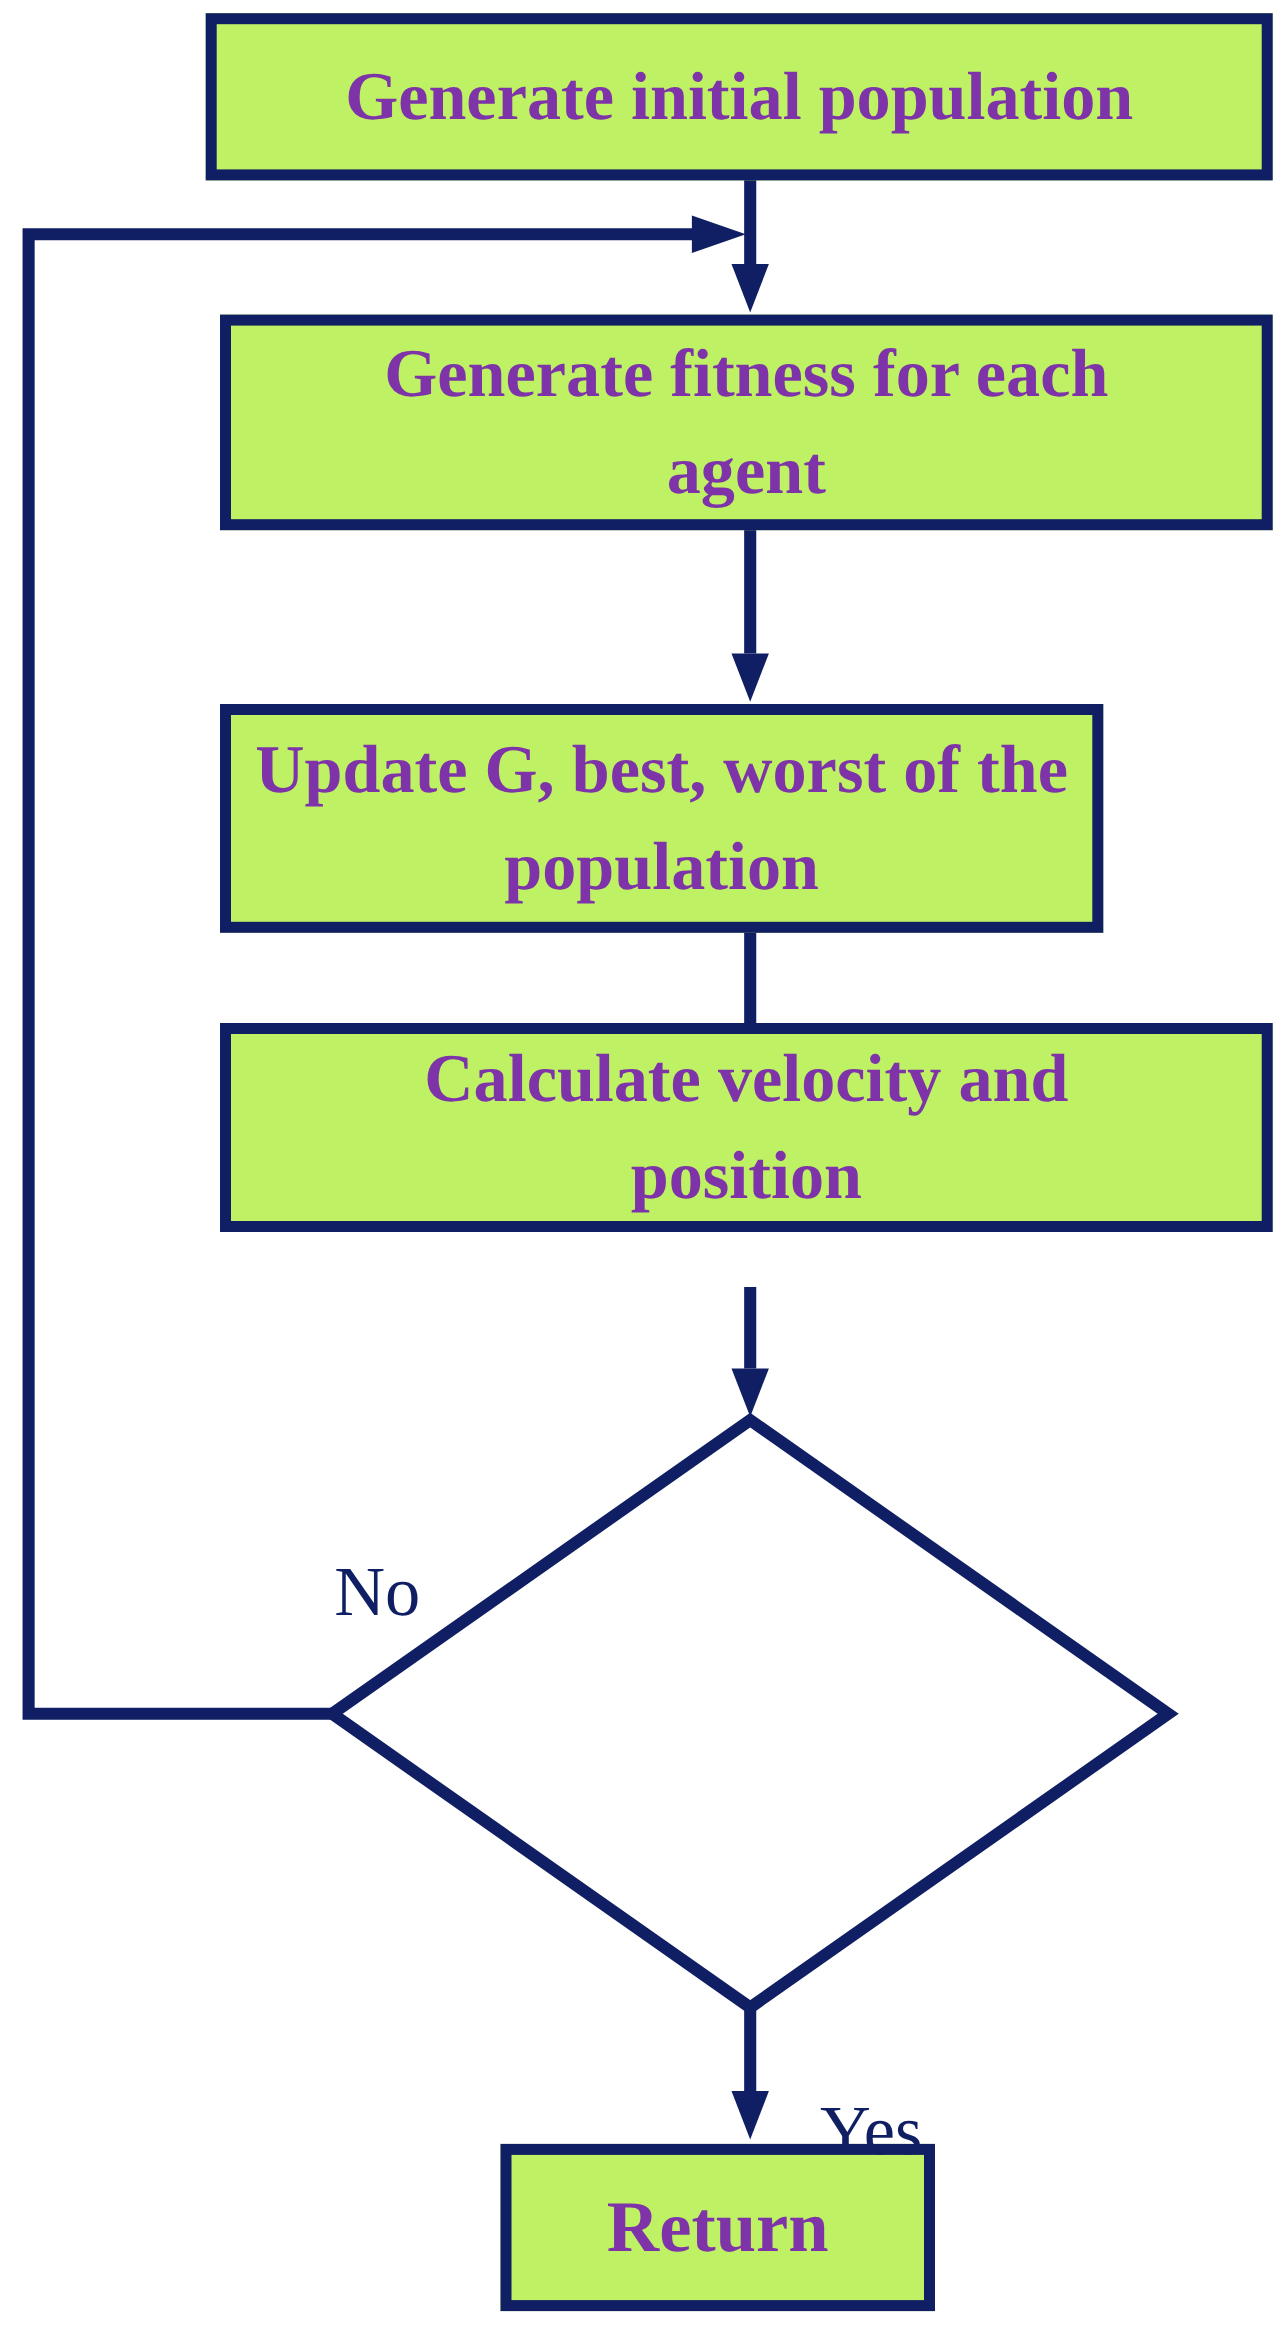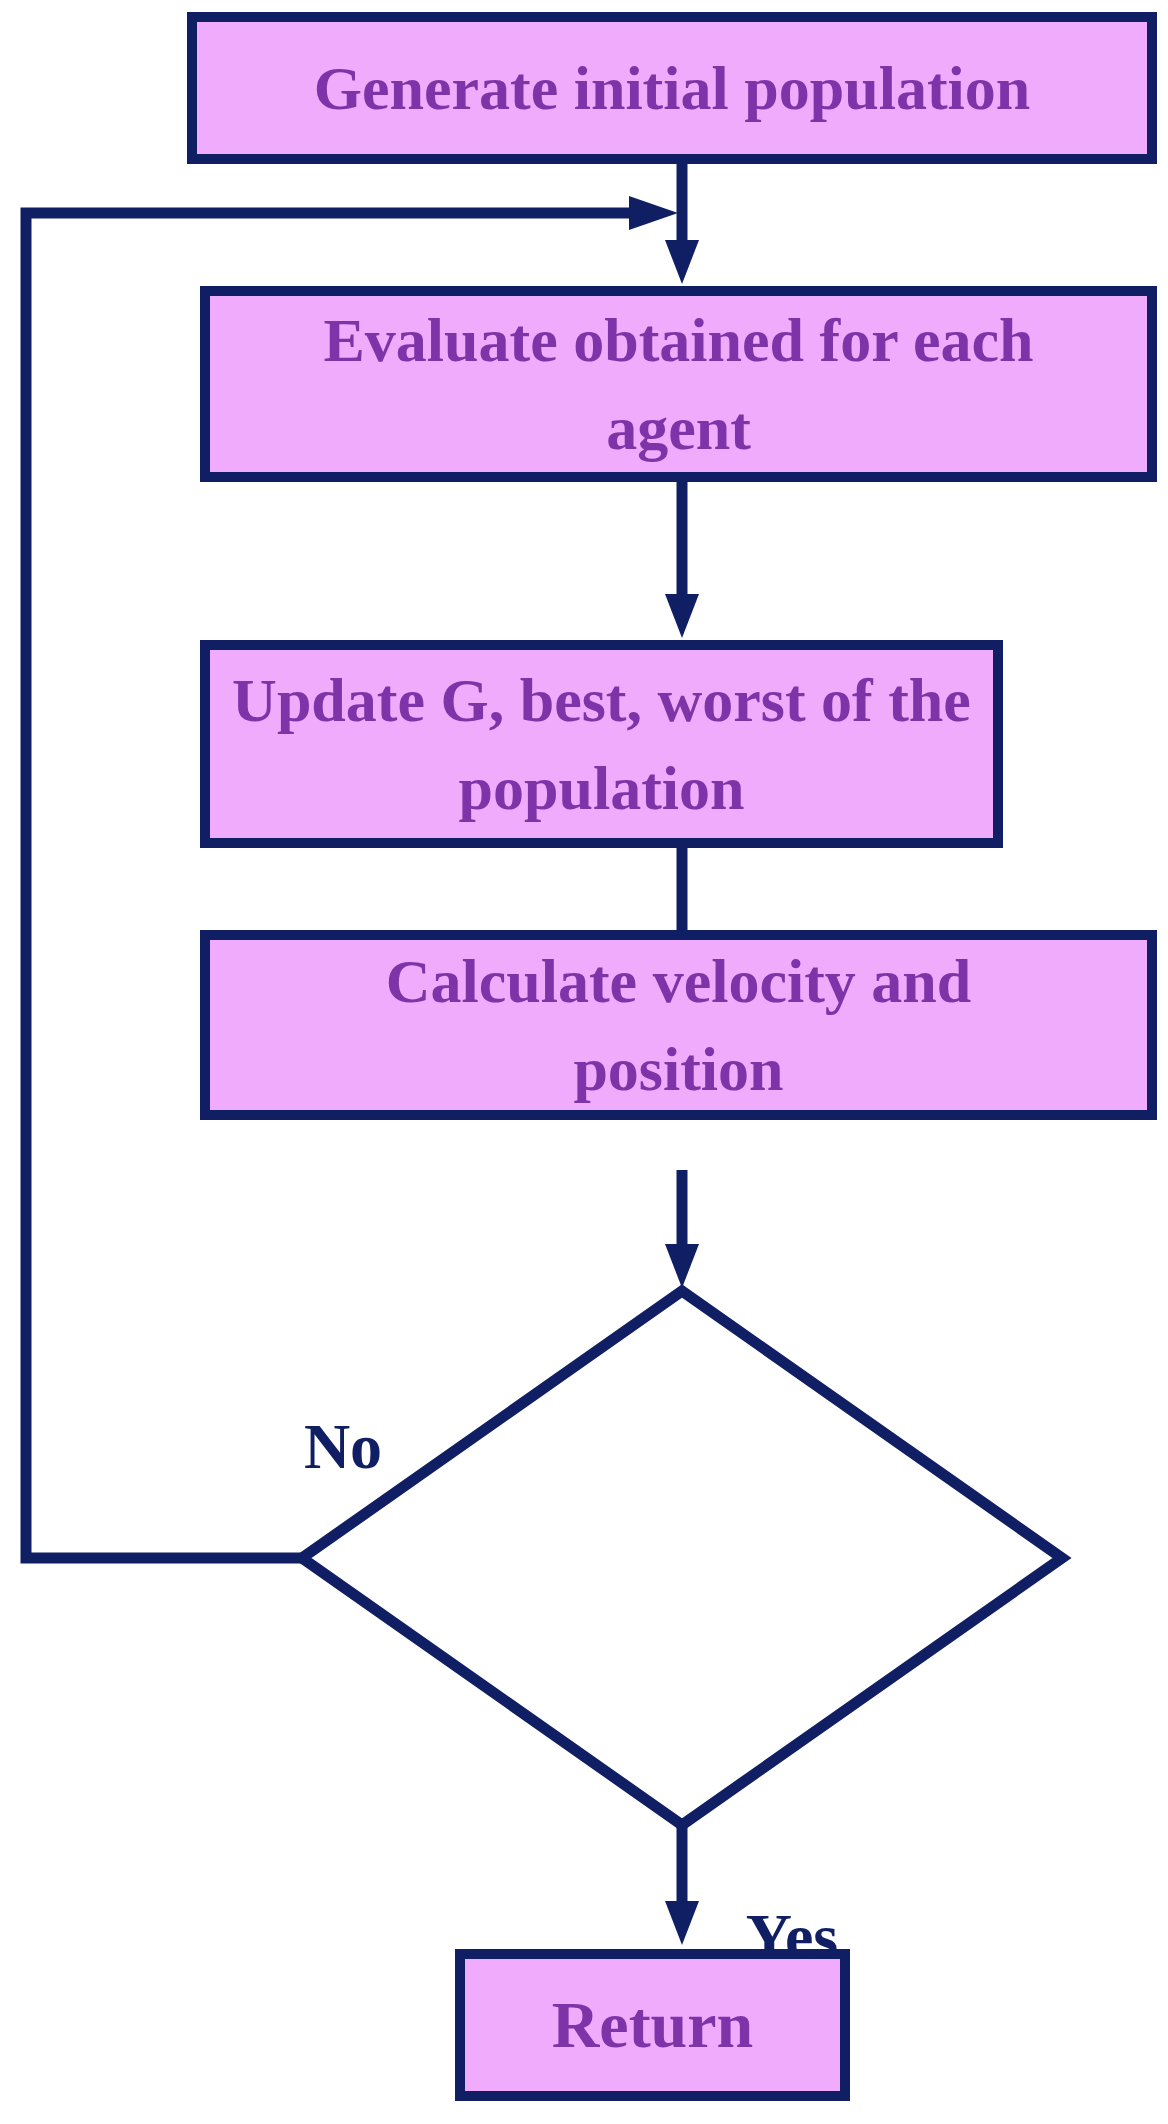--- a/index.html
+++ b/index.html
@@ -34,37 +34,37 @@
   .shape{
     fill:#ffffff;
     stroke:var(--line);
     stroke-width:11;
     stroke-linejoin:miter;
   }
   .node{
     position:absolute;
     box-sizing:border-box;
     border:10px solid var(--line);
-    background:#f0abfc;
+    background:#bef264;
     display:flex;
     align-items:center;
     justify-content:center;
     text-align:center;
     z-index:1;
     color:var(--text);
     font-weight:bold;
     font-size:62px;
     line-height:1.42;
     white-space:pre-line;
   }
   .floating-label{
     position:absolute;
     transform:translate(-50%,-50%);
     z-index:2;
-    font-weight:bold;
+    font-weight:normal;
     white-space:pre-line;
   }
   .decision-text{
     color:var(--text);
     font-size:66px;
     line-height:1.3;
     width:700px;
   }
   .branch-label{
     color:var(--line);
@@ -101,21 +101,21 @@
 
     <path class="wire" d="M682 1825 L682 1901"></path>
     <polygon class="head" points="682,1945 665,1901 699,1901"></polygon>
   </svg>
 
   <div class="node" style="left:187px;top:12px;width:970px;height:152px;">
     <span>Generate initial population</span>
   </div>
 
   <div class="node" style="left:200px;top:286px;width:957px;height:196px;">
-    <span>Evaluate obtained for each
+    <span>Generate fitness for each
 agent</span>
   </div>
 
   <div class="node" style="left:200px;top:640px;width:803px;height:208px;">
     <span>Update G, best, worst of the
 population</span>
   </div>
 
   <div class="node" style="left:200px;top:930px;width:957px;height:190px;">
     <span>Calculate velocity and

